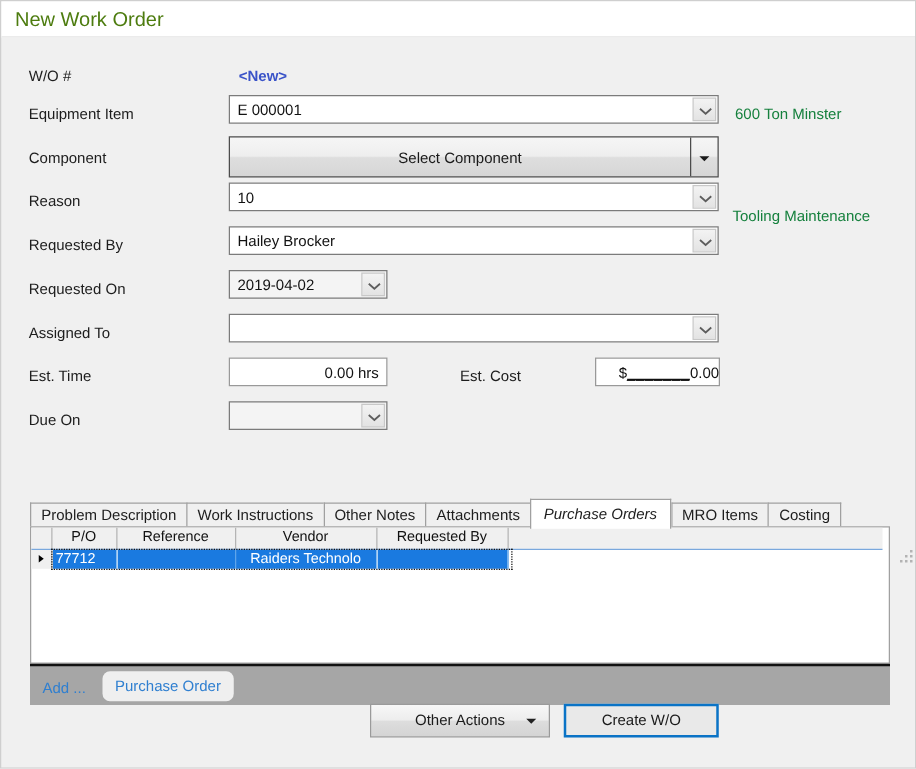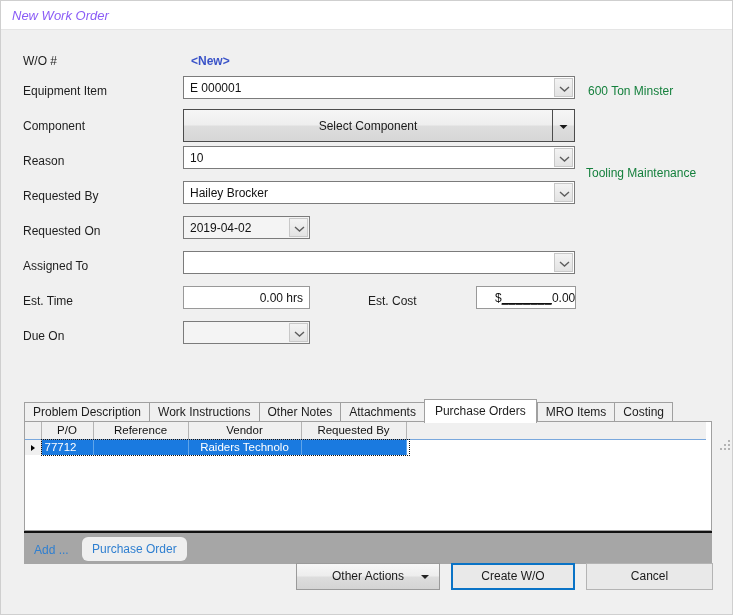--- a/index.html
+++ b/index.html
@@ -29,24 +29,23 @@
     width: 733px;
     height: 29px;
     background: #ffffff;
     border-bottom: 1px solid #e5e5e5;
     box-sizing: border-box;
   }
   #titlebar .title-text {
     position: absolute;
     left: 11px;
     top: 7px;
-    font-size: 13px;
-    color: #8b5cf6;
-    white-space: nowrap;
-    font-style: italic;
+    font-size: 16px;
+    color: #4d7c0f;
+    white-space: nowrap;
   }
 
   
   #client {
     position: absolute;
     left: 1px;
     top: 29px;
     width: 731px;
     height: 423px;
     background: #f0f0f0;
@@ -207,20 +206,21 @@
   .tab.last { border-right: 1px solid #a0a0a0; }
   .tab.active {
     height: 24px;
     margin-top: -1px;
     padding: 0 10px;
     line-height: 23px;
     background: #ffffff;
     border: 1px solid #a0a0a0;
     border-bottom: none;
     z-index: 5;
+    font-style: italic;
   }
   .tab.active + .tab { border-left: 1px solid #a0a0a0; }
 
   #tabpage {
     position: absolute;
     left: 22px;
     top: 391px;
     width: 688px;
     height: 110px;
     box-sizing: border-box;
@@ -512,21 +512,20 @@
     <div id="addbar">
       <div class="addlbl">Add ...</div>
       <div class="pobtn">Purchase Order</div>
     </div>
 
     <div class="btn" style="left:294px; top:533px; width:144px;">
       <span>Other Actions</span>
       <span class="ddarrow"></span>
     </div>
     <div class="btn default" style="left:449px; top:533px; width:124px;">Create W/O</div>
-    <div class="btn flat" style="left:584px; top:533px; width:127px;">Cancel</div>
 
     <div id="grip">
       <i style="right:0px; bottom:0px;"></i>
       <i style="right:4px; bottom:0px;"></i>
       <i style="right:8px; bottom:0px;"></i>
       <i style="right:0px; bottom:4px;"></i>
       <i style="right:4px; bottom:4px;"></i>
       <i style="right:0px; bottom:8px;"></i>
     </div>
 

